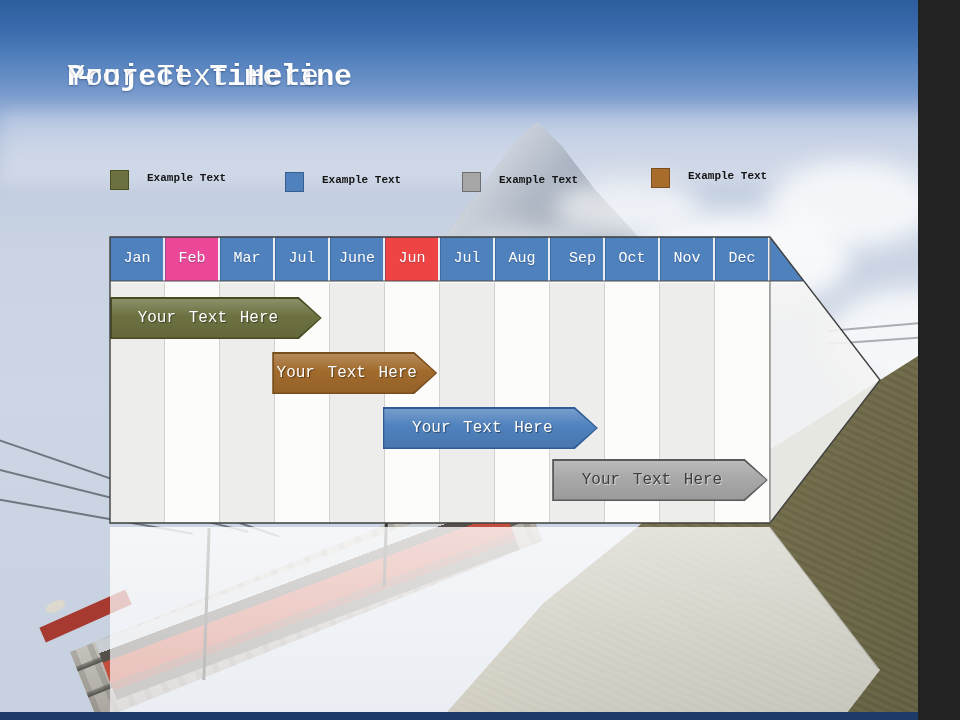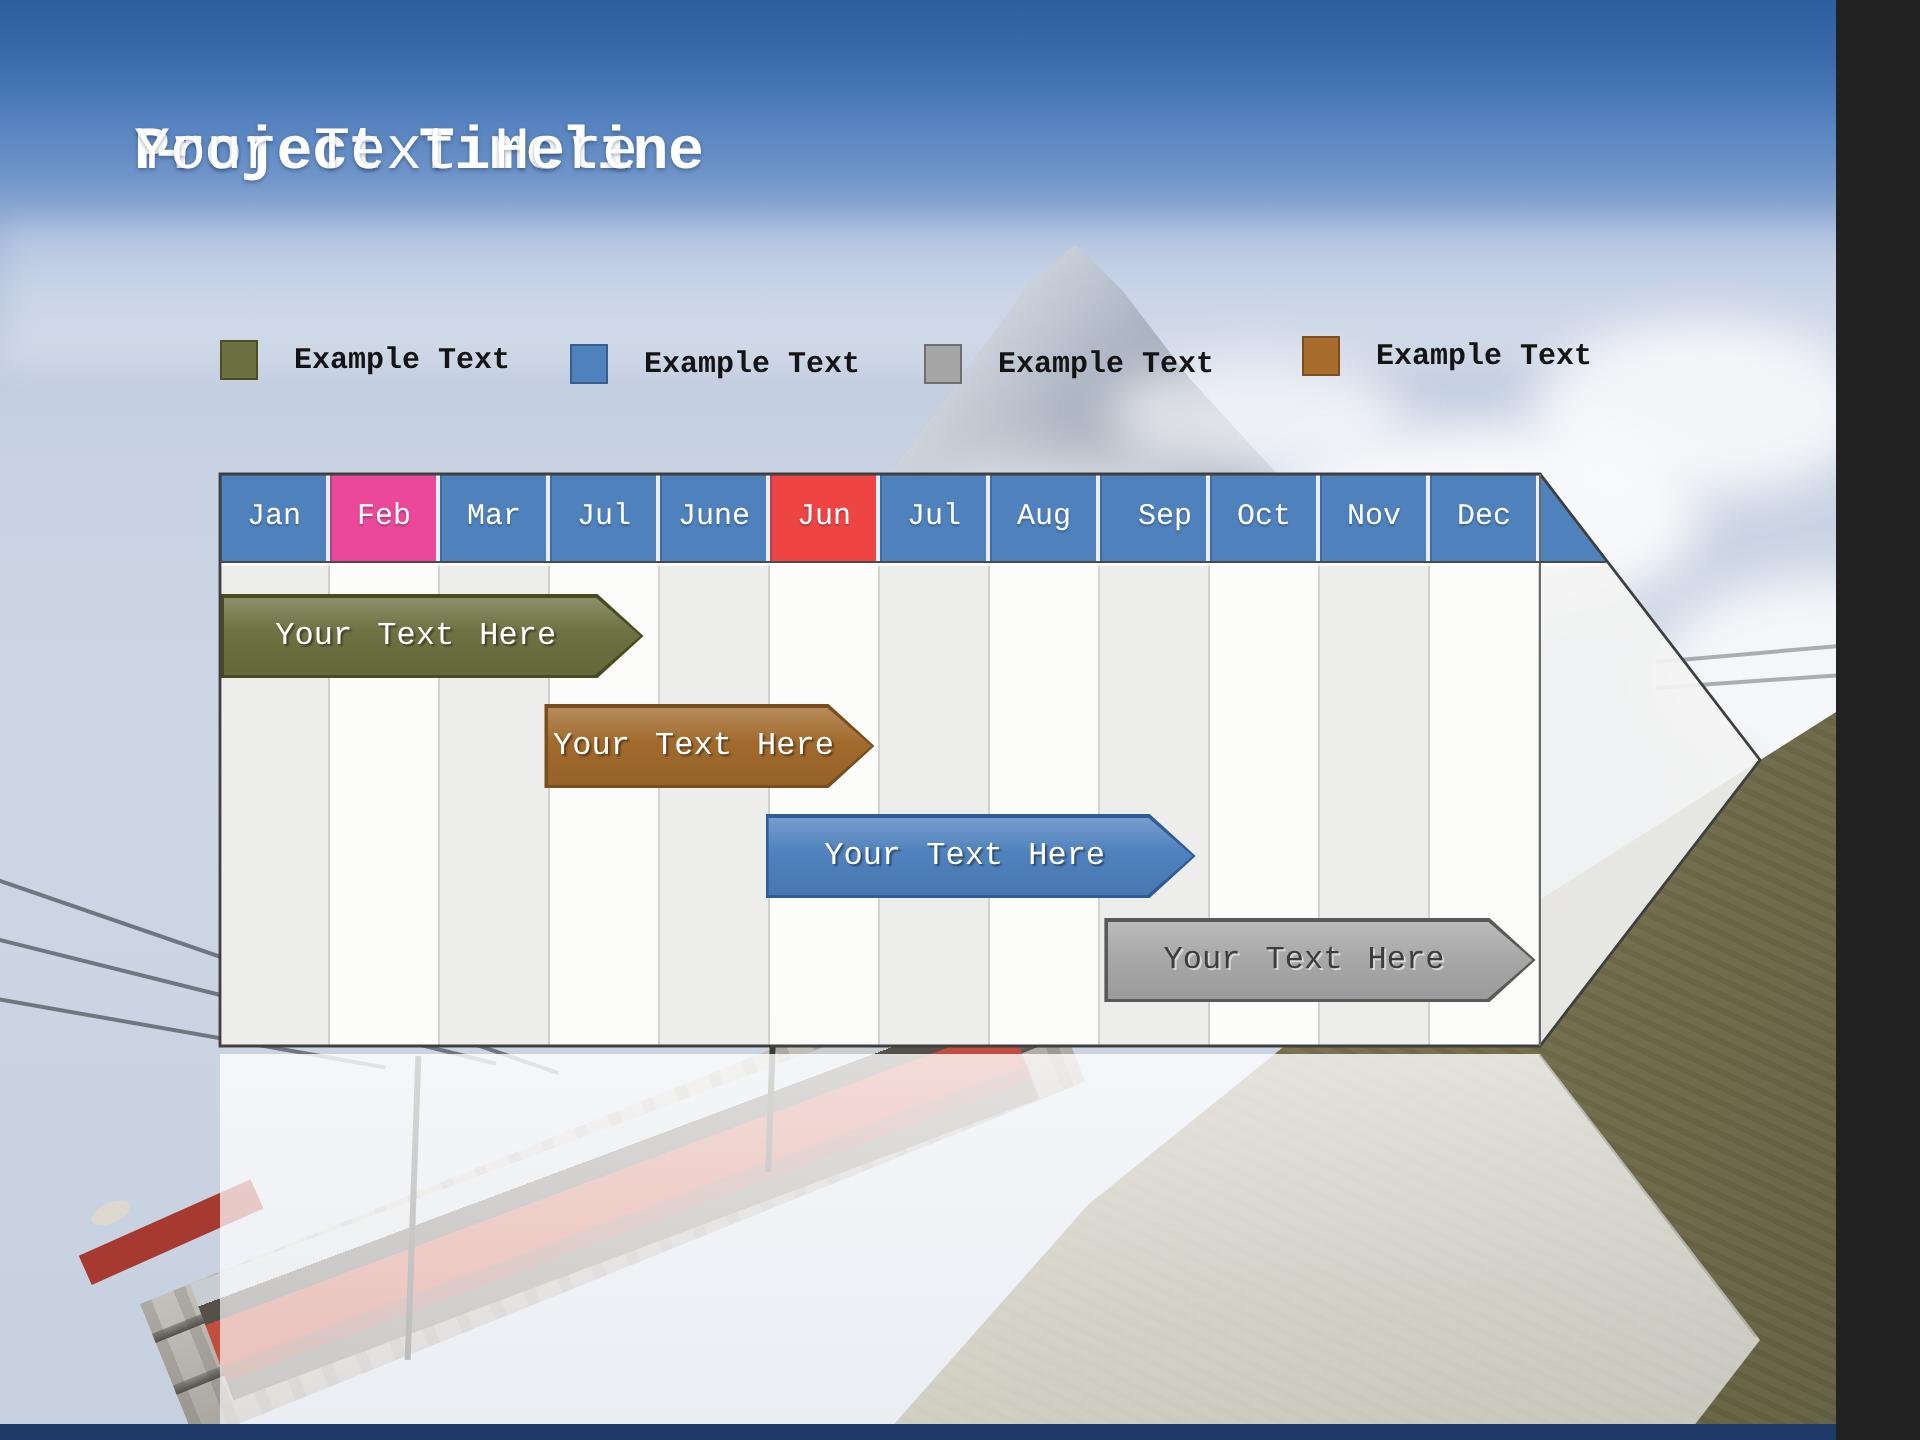--- a/index.html
+++ b/index.html
@@ -69,21 +69,21 @@
              text-shadow:0 1px 2px rgba(10,30,60,.35);z-index:8;}
   .title-row span{position:static;}
   .title-bold{font-weight:bold;letter-spacing:-.2px;}
   .title-dash{font-weight:bold;margin:0 8px 0 10px;}
   .title-light{font-weight:normal;}
 
   
   .legend-item{height:24px;z-index:8;}
   .li1{left:110px;top:168px;} .li2{left:285px;top:170px;} .li3{left:462px;top:170px;} .li4{left:651px;top:166px;}
   .legend-swatch{left:0;top:2px;width:19px;height:20px;border:1px solid #555;}
-  .legend-label{left:37px;top:4px;font-size:15px;font-weight:bold;color:#141414;white-space:nowrap;}
+  .legend-label{left:37px;top:4px;font-size:11px;font-weight:bold;color:#141414;white-space:nowrap;}
 
   
   .timeline{left:110px;top:237px;width:770px;height:286px;z-index:9;
       clip-path:polygon(0 0,85.714% 0,100% 50%,85.714% 100%,0 100%);
       background:rgba(244,244,243,.90);}
   .col{top:44px;bottom:0;width:55px;border-right:1px solid rgba(200,200,198,.8);}
   .col.odd{background:rgba(236,236,234,.97);}
   .col.even{background:rgba(252,252,251,.97);}
   .header-band{left:0;top:0;width:770px;height:44px;background:#4f81bd;
       box-shadow:0 2px 0 rgba(255,255,255,.75);}

